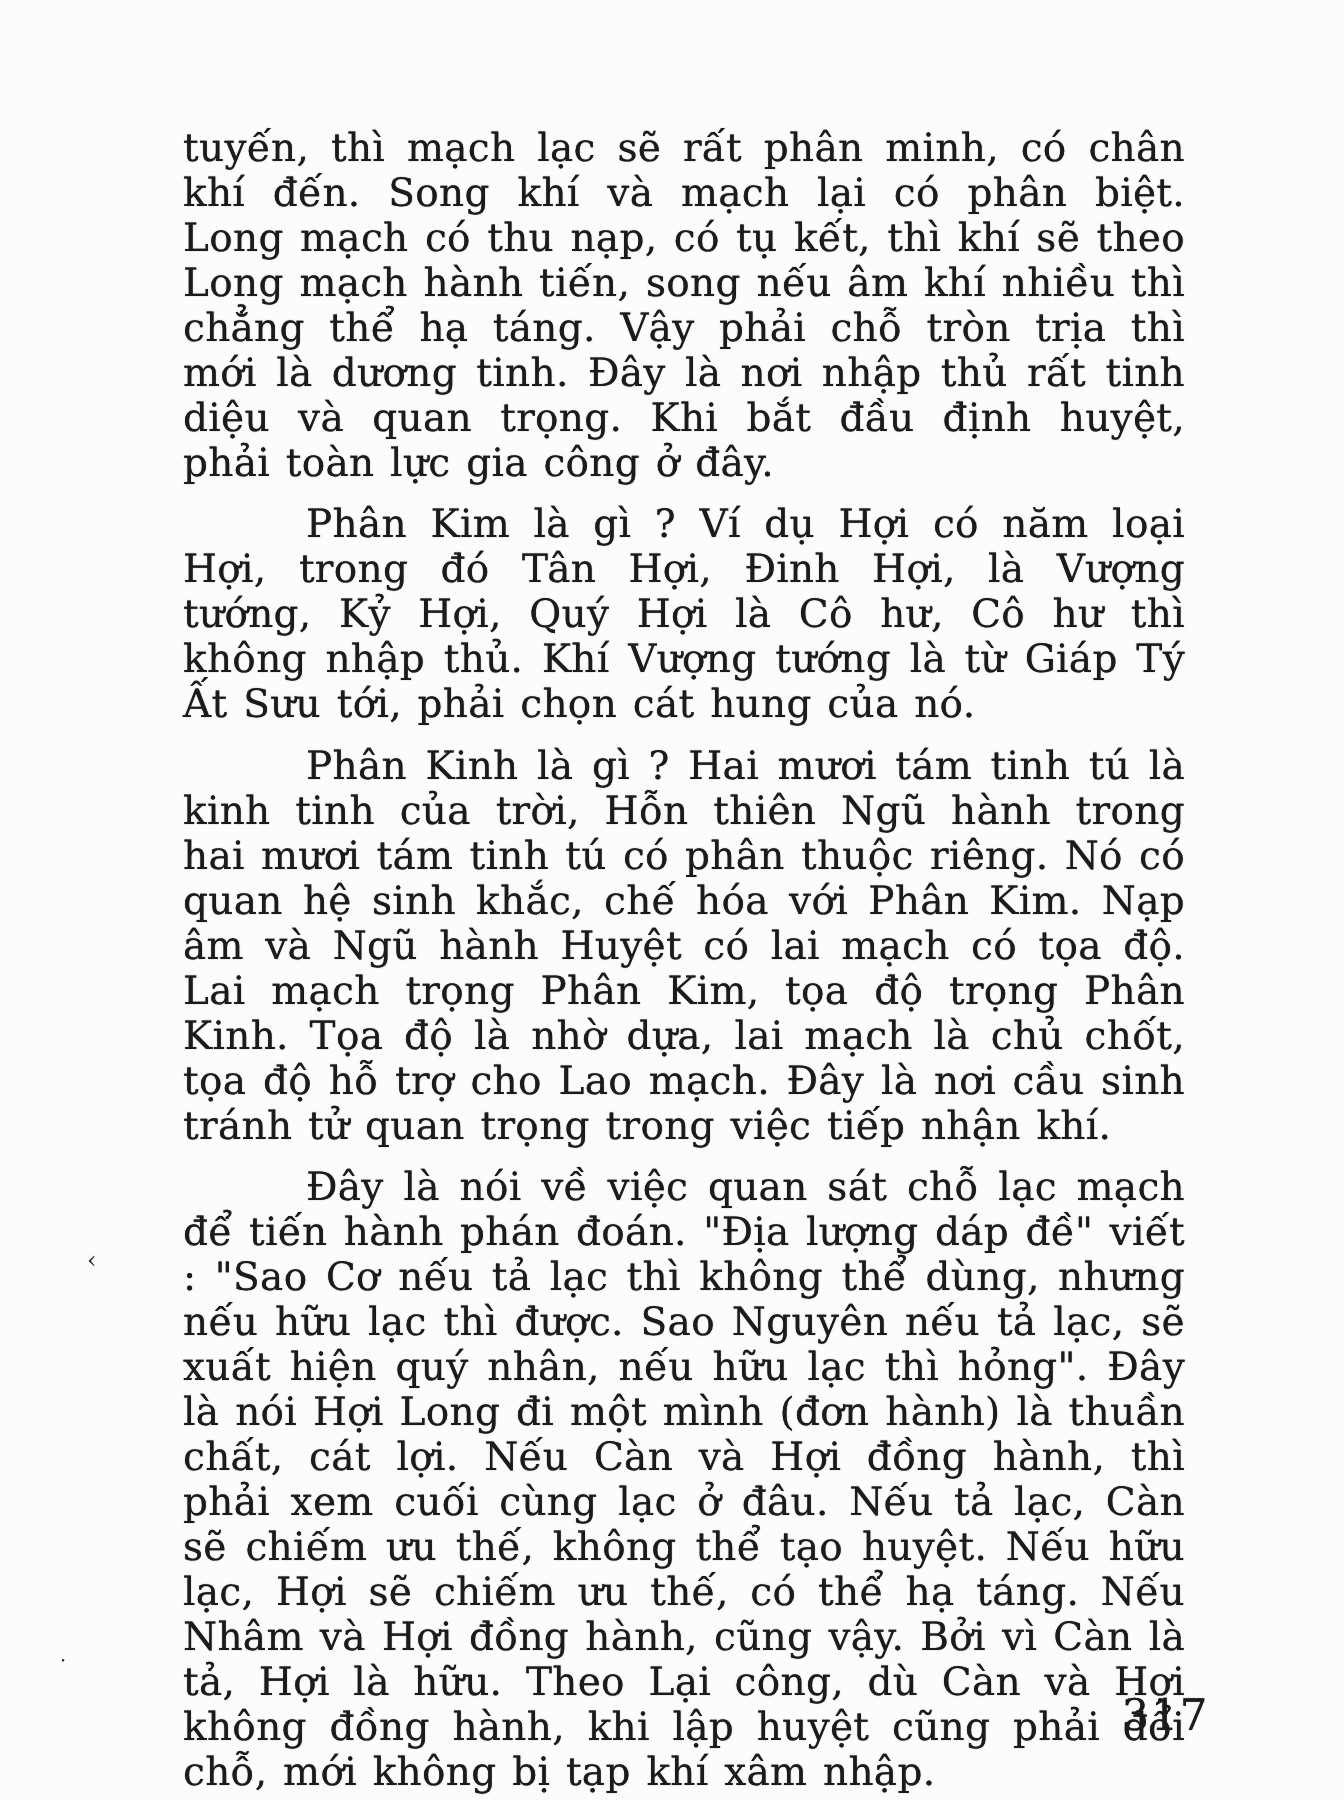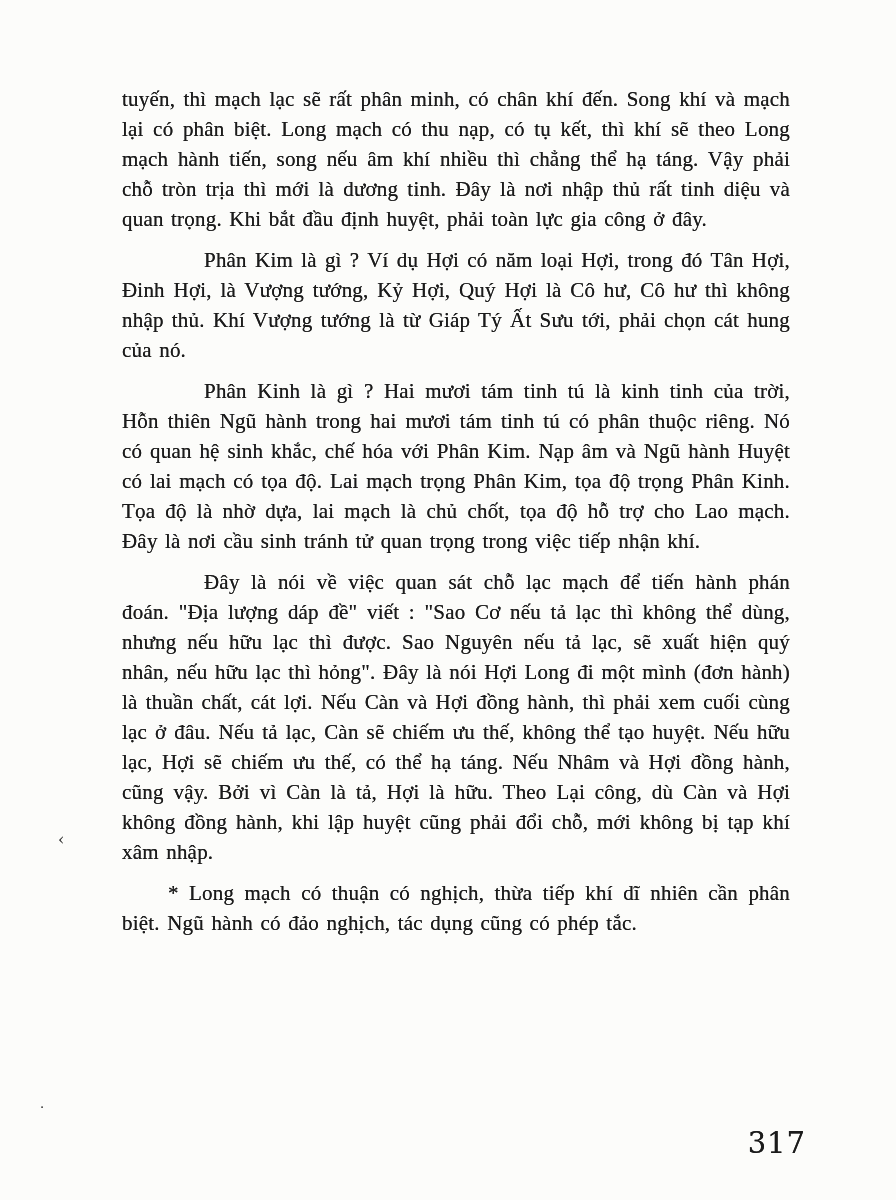--- a/index.html
+++ b/index.html
@@ -19,28 +19,27 @@
   }
   .text-block {
     position: absolute;
     left: 122px;
     top: 84px;
     width: 668px;
   }
   .para {
     margin: 0;
     padding: 0;
-    font-size: 21px;
+    font-size: 26px;
     line-height: 30px;
     text-align: justify;
     text-justify: inter-word;
     word-spacing: 2px;
     letter-spacing: 0.2px;
     text-shadow: 0 0 0.6px rgba(20,20,20,0.85);
-    font-family: Liberation Serif, serif;
   }
   .para + .para {
     margin-top: 11px;
   }
   .para.continuation { text-indent: 0; }
   .para.indented     { text-indent: 82px; }
   .para.bullet       { text-indent: 46px; }
   .margin-mark {
     position: absolute;
     font-size: 16px;

